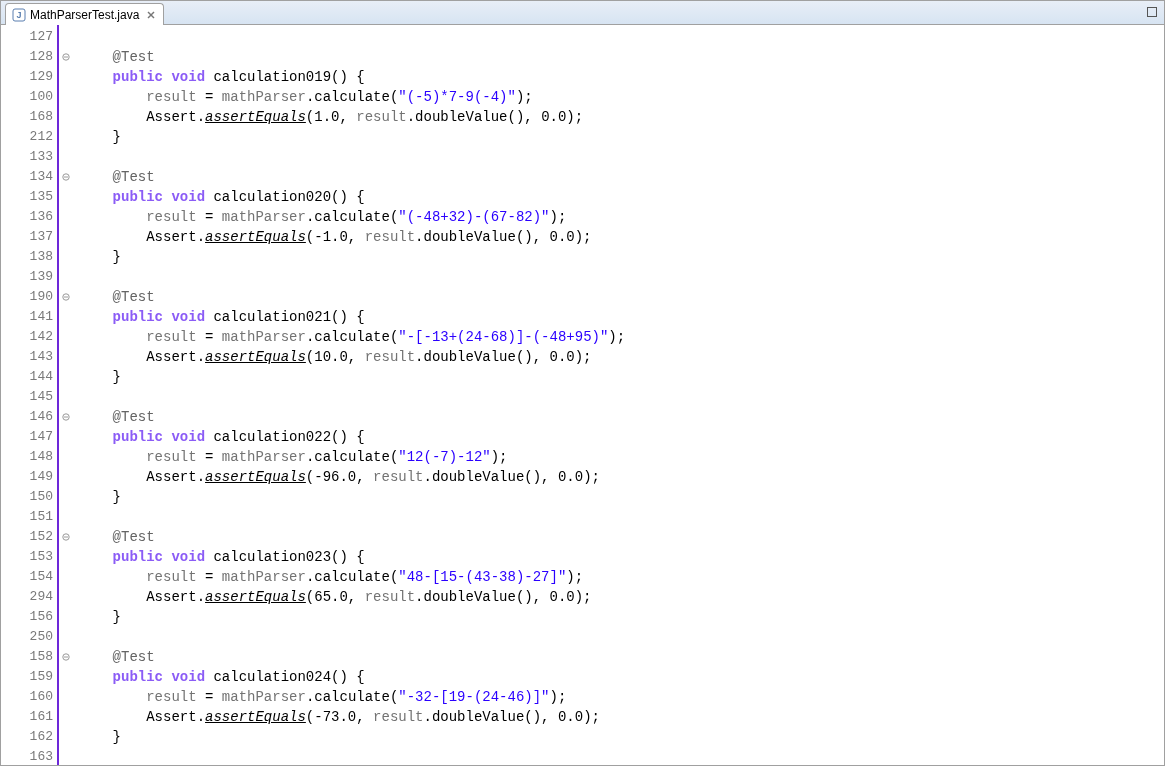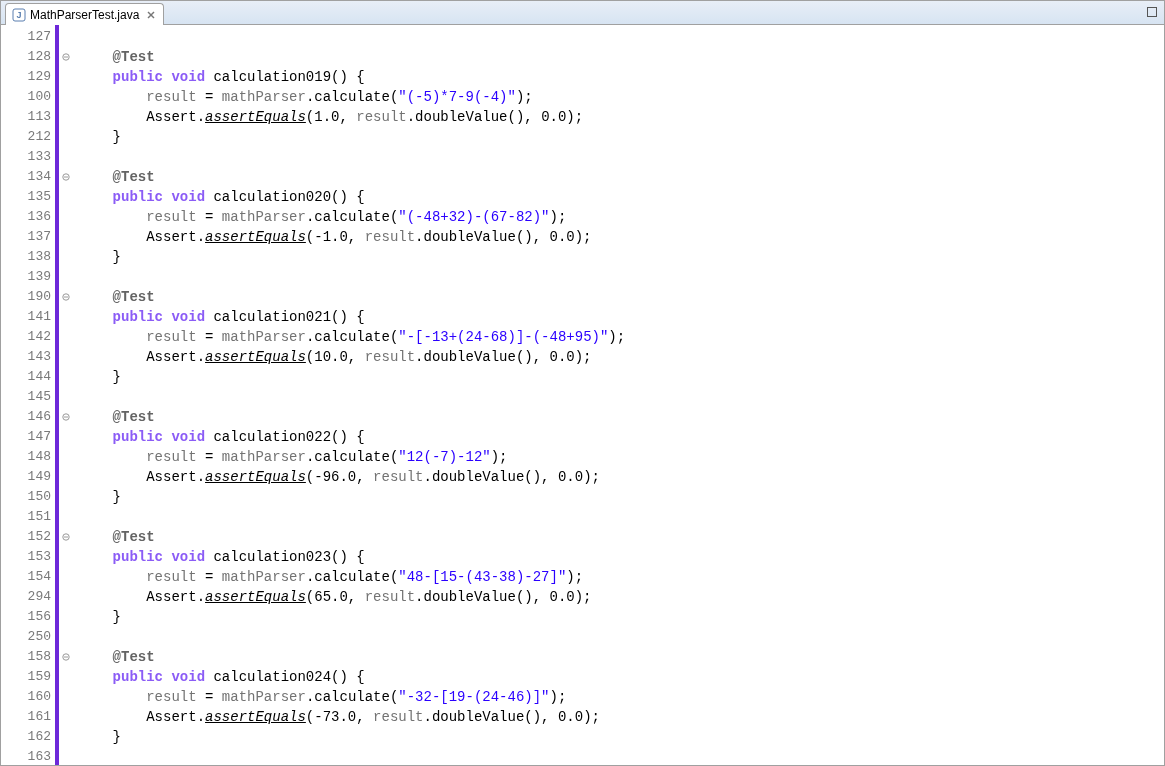--- a/index.html
+++ b/index.html
@@ -71,21 +71,21 @@
   }
 
   .editor {
     display: flex;
     height: calc(100% - 24px);
     background: #fff;
   }
   .gutter {
     width: 58px;
     background: #fff;
-    border-right: 4px solid #6d28d9;
+    border-right: 2px solid #6d28d9;
     text-align: right;
     color: #7a7a7a;
     font-size: 13px;
     padding-top: 2px;
     user-select: none;
   }
   .gutter .ln {
     height: 20px;
     line-height: 20px;
     padding-right: 4px;
@@ -110,21 +110,21 @@
     flex: 1;
     padding: 2px 0 0 6px;
     white-space: pre;
     overflow: hidden;
   }
   .code .line {
     height: 20px;
     line-height: 20px;
   }
   
-  .tk-ann   { color: #646464; font-weight: bold; }            
+  .tk-ann   { color: #646464; }            
   .tk-kw    { color: #8b5cf6; font-weight: bold; } 
   .tk-field { color: #737373; }            
   .tk-plain { color: #000; }
   .tk-str   { color: #2a00ff; }
   .tk-static{ color: #000; font-style: italic; text-decoration: underline; } 
 </style>
 </head>
 <body>
 
 <div class="tab-bar">
@@ -151,21 +151,21 @@
     </span>
   </div>
 </div>
 
 <div class="editor">
   <div class="gutter" id="gutter">
       <div class="ln">127</div>
       <div class="ln">128</div>
       <div class="ln">129</div>
       <div class="ln">100</div>
-      <div class="ln">113</div>
+      <div class="ln">168</div>
       <div class="ln">212</div>
       <div class="ln">133</div>
       <div class="ln">134</div>
       <div class="ln">135</div>
       <div class="ln">136</div>
       <div class="ln">137</div>
       <div class="ln">138</div>
       <div class="ln">139</div>
       <div class="ln">190</div>
       <div class="ln">141</div>

